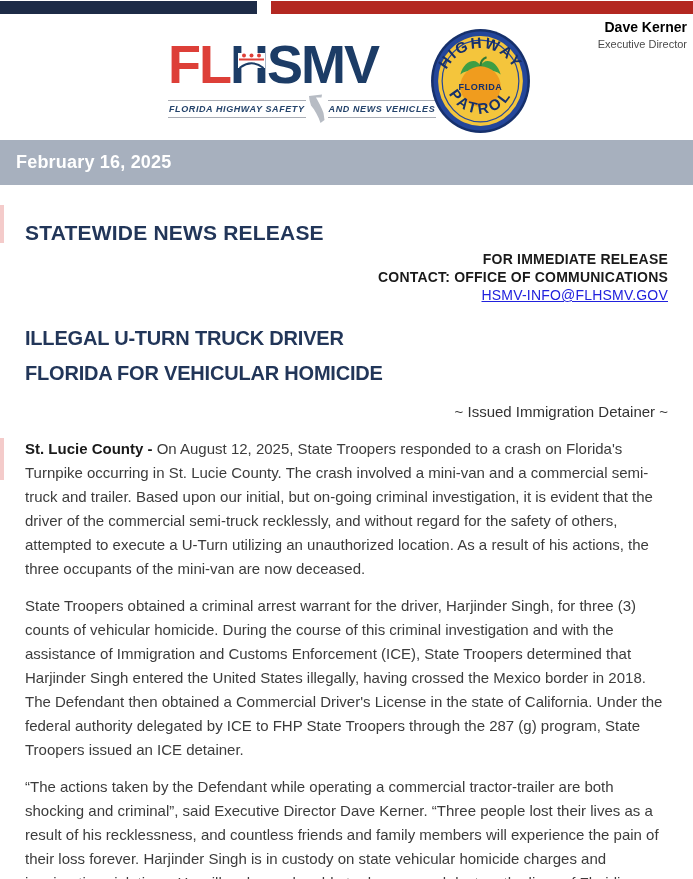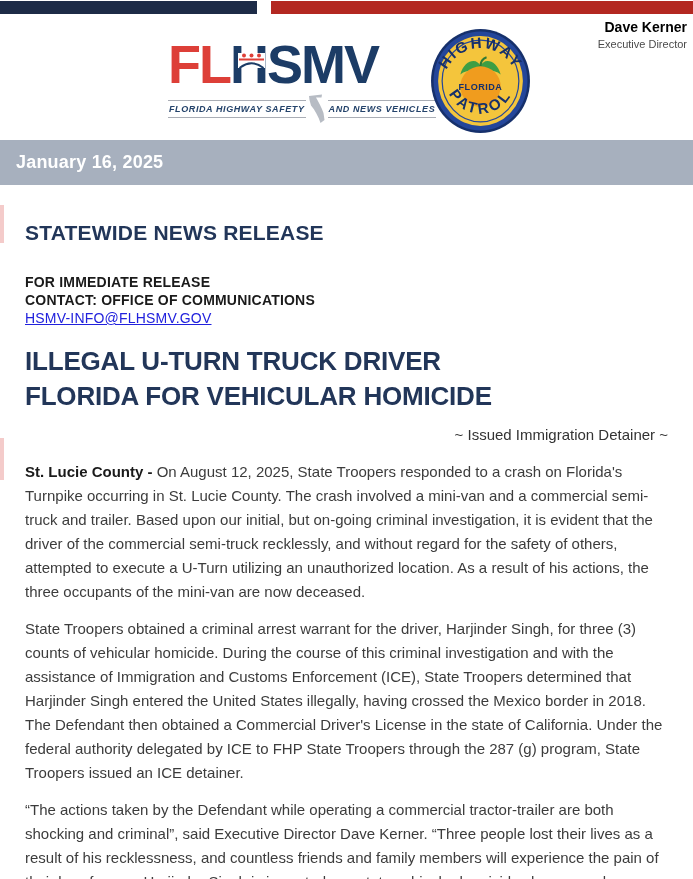--- a/index.html
+++ b/index.html
@@ -59,26 +59,26 @@
   .tick2 { top: 438px; height: 42px; }
 
   
   .content { position: absolute; top: 185px; left: 0; width: 693px; padding: 0 25px; }
 
   .section-title {
     margin-top: 36px;
     font-size: 21px; font-weight: bold; color: #223659; letter-spacing: 0.2px;
   }
 
-  .contact-block { margin-top: 28px; }
+  .contact-block { margin-top: 5px; text-align: right; }
   .contact-line { font-size: 14px; font-weight: bold; color: #1a1a1a; line-height: 18px; letter-spacing: 0.2px; }
   .email-link { font-size: 14px; font-weight: normal; color: #2121dd; text-decoration: underline; line-height: 18px; letter-spacing: 0.2px; }
 
   .headline { margin-top: 17px; }
-  .hl-line { display: block; font-size: 26px; font-weight: bold; color: #223659; line-height: 35px; letter-spacing: -0.2px; }
+  .hl-line { display: block; font-size: 20px; font-weight: bold; color: #223659; line-height: 35px; letter-spacing: -0.2px; }
 
   .subheadline { margin-top: 12px; text-align: right; font-size: 15px; color: #333; }
 
   .body-paragraph { margin-top: 13px; font-size: 15px; line-height: 24px; color: #3c3c3c; }
   .body-paragraph.first { margin-top: 17px; }
   .body-paragraph .lead { color: #1a1a1a; }
 </style>
 </head>
 <body>
 
@@ -131,21 +131,21 @@
       <text x="50" y="61" text-anchor="middle" font-family="Liberation Sans, sans-serif" font-size="9" font-weight="bold" fill="#16306b" letter-spacing="0.5">FLORIDA</text>
     </svg>
 
     <div class="director">
       <div class="director-name">Dave Kerner</div>
       <div class="director-title">Executive Director</div>
     </div>
   </header>
 
   <div class="date-bar">
-    <span>January 16, 2025</span>
+    <span>February 16, 2025</span>
   </div>
 
   <div class="red-tick tick1"></div>
   <div class="red-tick tick2"></div>
 
   <main class="content">
 
     <h2 class="section-title">STATEWIDE NEWS RELEASE</h2>
 
     <div class="contact-block">

